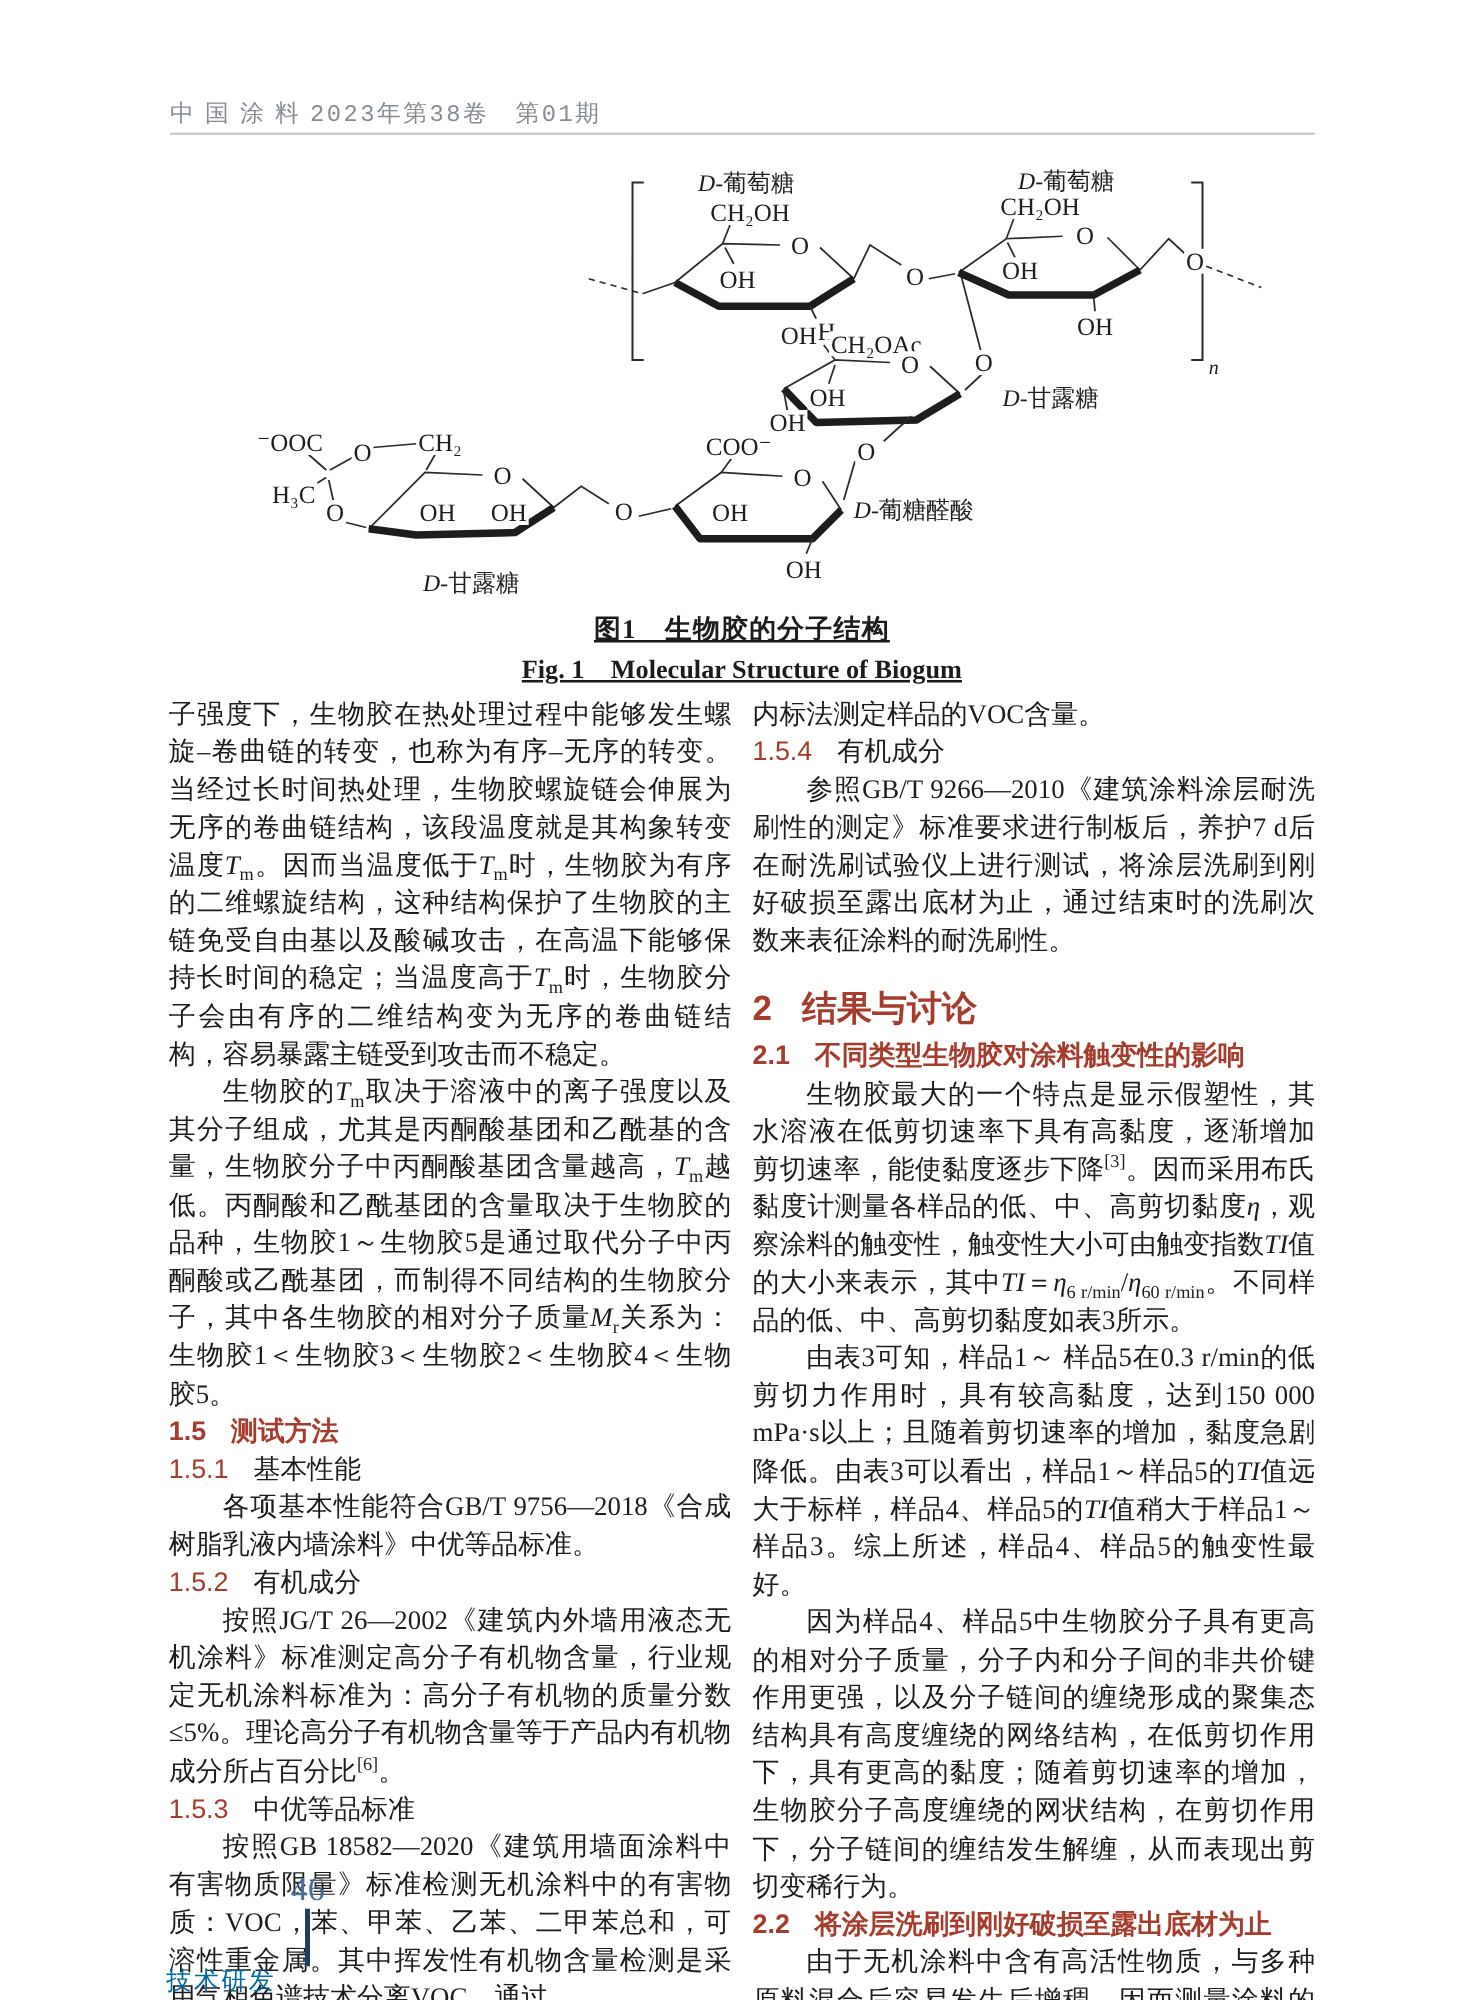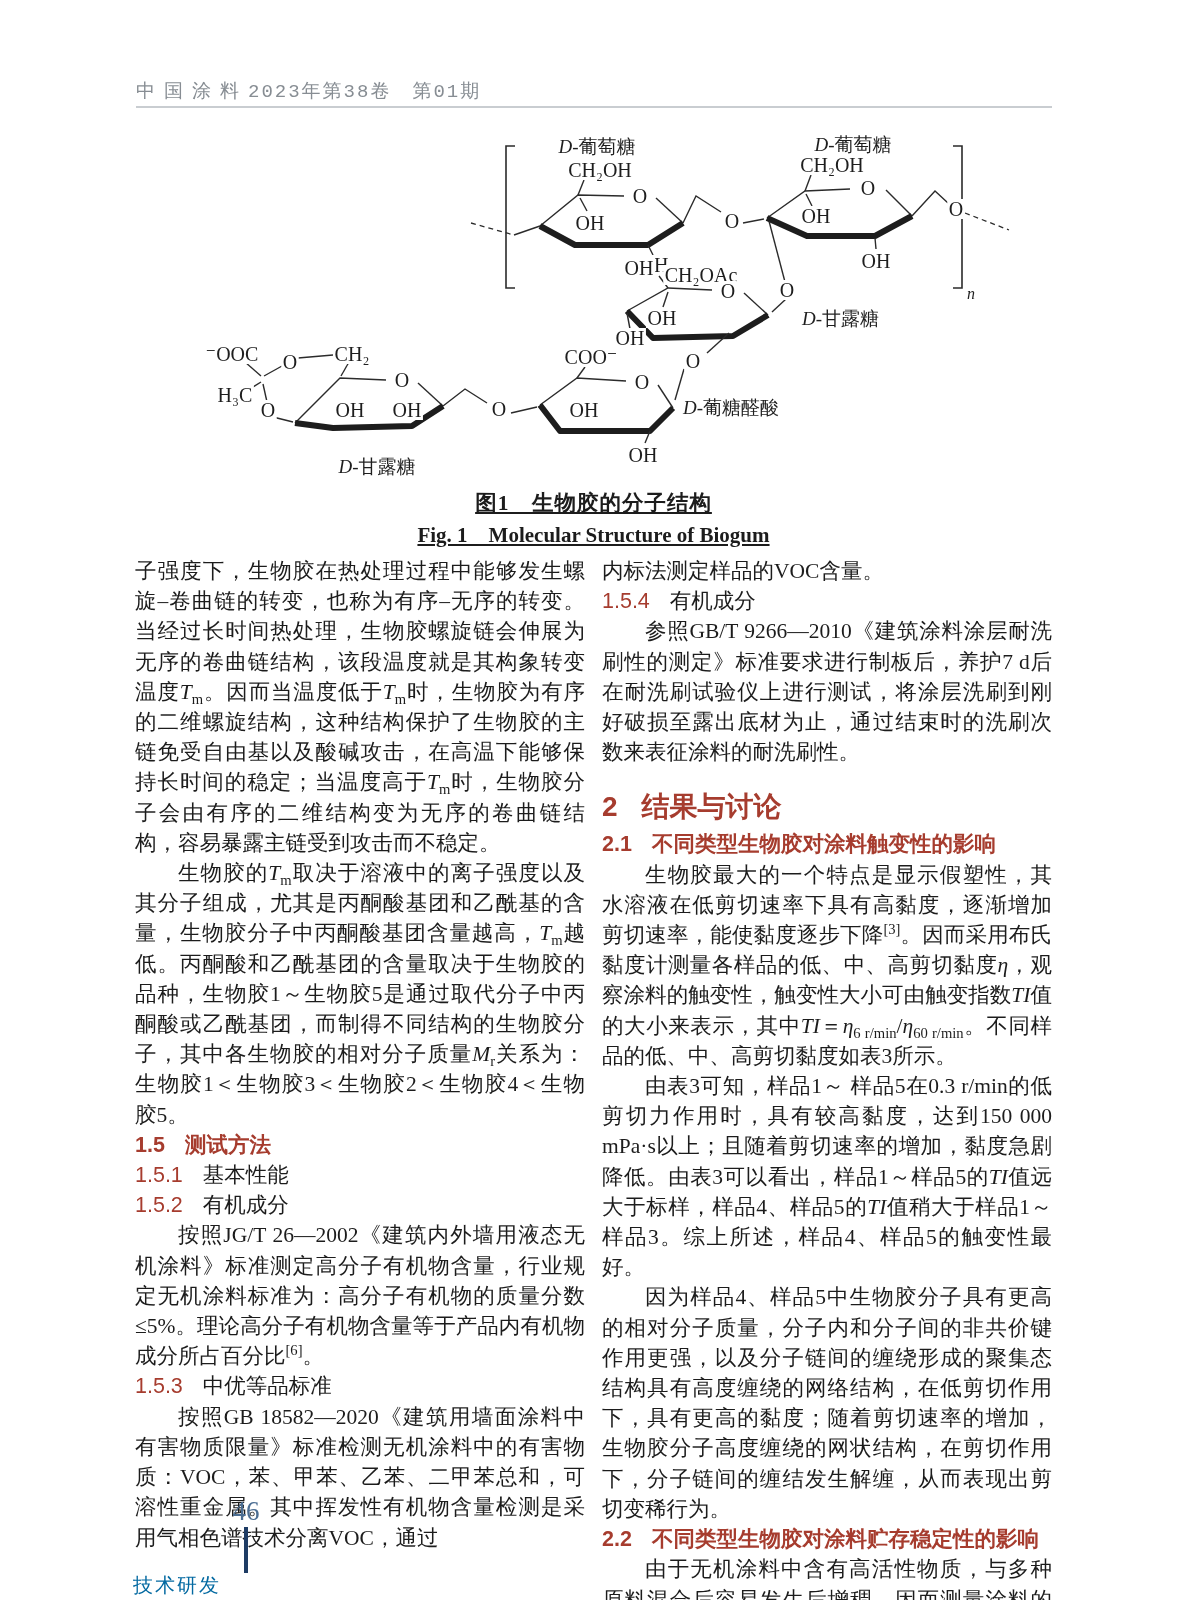--- a/index.html
+++ b/index.html
@@ -217,35 +217,36 @@
   <div class="cap-zh">图1　生物胶的分子结构</div>
   <div class="cap-en">Fig. 1　Molecular Structure of Biogum</div>
 </div>
 
 <div class="cols">
   <div class="col" id="col-left">
       <div class="para">子强度下，生物胶在热处理过程中能够发生螺旋–卷曲链的转变，也称为有序–无序的转变。当经过长时间热处理，生物胶螺旋链会伸展为无序的卷曲链结构，该段温度就是其构象转变温度<i>T</i><sub>m</sub>。因而当温度低于<i>T</i><sub>m</sub>时，生物胶为有序的二维螺旋结构，这种结构保护了生物胶的主链免受自由基以及酸碱攻击，在高温下能够保持长时间的稳定；当温度高于<i>T</i><sub>m</sub>时，生物胶分子会由有序的二维结构变为无序的卷曲链结构，容易暴露主链受到攻击而不稳定。</div>
       <div class="para ind">生物胶的<i>T</i><sub>m</sub>取决于溶液中的离子强度以及其分子组成，尤其是丙酮酸基团和乙酰基的含量，生物胶分子中丙酮酸基团含量越高，<i>T</i><sub>m</sub>越低。丙酮酸和乙酰基团的含量取决于生物胶的品种，生物胶1～生物胶5是通过取代分子中丙酮酸或乙酰基团，而制得不同结构的生物胶分子，其中各生物胶的相对分子质量<i>M</i><sub>r</sub>关系为：生物胶1＜生物胶3＜生物胶2＜生物胶4＜生物胶5。</div>
       <div class="hl2"><span class="hnum">1.5</span><span>测试方法</span></div>
       <div class="hl3"><span class="hnum">1.5.1</span><span>基本性能</span></div>
+      <div class="para ind">各项基本性能符合GB/T 9756—2018《合成树脂乳液内墙涂料》中优等品标准。</div>
       <div class="hl3"><span class="hnum">1.5.2</span><span>有机成分</span></div>
       <div class="para ind">按照JG/T 26—2002《建筑内外墙用液态无机涂料》标准测定高分子有机物含量，行业规定无机涂料标准为：高分子有机物的质量分数≤5%。理论高分子有机物含量等于产品内有机物成分所占百分比<sup>[6]</sup>。</div>
       <div class="hl3"><span class="hnum">1.5.3</span><span>中优等品标准</span></div>
       <div class="para ind">按照GB 18582—2020《建筑用墙面涂料中有害物质限量》标准检测无机涂料中的有害物质：VOC，苯、甲苯、乙苯、二甲苯总和，可溶性重金属。其中挥发性有机物含量检测是采用气相色谱技术分离VOC，通过</div>
     </div>
   <div class="col" id="col-right">
       <div class="para">内标法测定样品的VOC含量。</div>
       <div class="hl3"><span class="hnum">1.5.4</span><span>有机成分</span></div>
       <div class="para ind">参照GB/T 9266—2010《建筑涂料涂层耐洗刷性的测定》标准要求进行制板后，养护7 d后在耐洗刷试验仪上进行测试，将涂层洗刷到刚好破损至露出底材为止，通过结束时的洗刷次数来表征涂料的耐洗刷性。</div>
       <div class="hl1"><span class="hnum">2</span><span>结果与讨论</span></div>
       <div class="hl2"><span class="hnum">2.1</span><span>不同类型生物胶对涂料触变性的影响</span></div>
       <div class="para ind">生物胶最大的一个特点是显示假塑性，其水溶液在低剪切速率下具有高黏度，逐渐增加剪切速率，能使黏度逐步下降<sup>[3]</sup>。因而采用布氏黏度计测量各样品的低、中、高剪切黏度<i>η</i>，观察涂料的触变性，触变性大小可由触变指数<i>TI</i>值的大小来表示，其中<i>TI</i>＝<i>η</i><sub>6 r/min</sub>/<i>η</i><sub>60 r/min</sub>。不同样品的低、中、高剪切黏度如表3所示。</div>
       <div class="para ind">由表3可知，样品1～ 样品5在0.3 r/min的低剪切力作用时，具有较高黏度，达到150 000 mPa·s以上；且随着剪切速率的增加，黏度急剧降低。由表3可以看出，样品1～样品5的<i>TI</i>值远大于标样，样品4、样品5的<i>TI</i>值稍大于样品1～样品3。综上所述，样品4、样品5的触变性最好。</div>
       <div class="para ind">因为样品4、样品5中生物胶分子具有更高的相对分子质量，分子内和分子间的非共价键作用更强，以及分子链间的缠绕形成的聚集态结构具有高度缠绕的网络结构，在低剪切作用下，具有更高的黏度；随着剪切速率的增加，生物胶分子高度缠绕的网状结构，在剪切作用下，分子链间的缠结发生解缠，从而表现出剪切变稀行为。</div>
-      <div class="hl2"><span class="hnum">2.2</span><span>不同类型生物胶对涂料贮存稳定性的影响</span></div>
+      <div class="hl2"><span class="hnum">2.2</span><span>将涂层洗刷到刚好破损至露出底材为止</span></div>
       <div class="para ind">由于无机涂料中含有高活性物质，与多种原料混合后容易发生后增稠，因而测量涂料的贮存稳定性非</div>
     </div>
 </div>
 
 <div class="ftr">
   <span class="pn">46</span>
   <span class="bar"></span>
   <span>
     <div class="ft-zh">技术研发</div>
     <div class="ft-en">Technical Research and Development</div>

